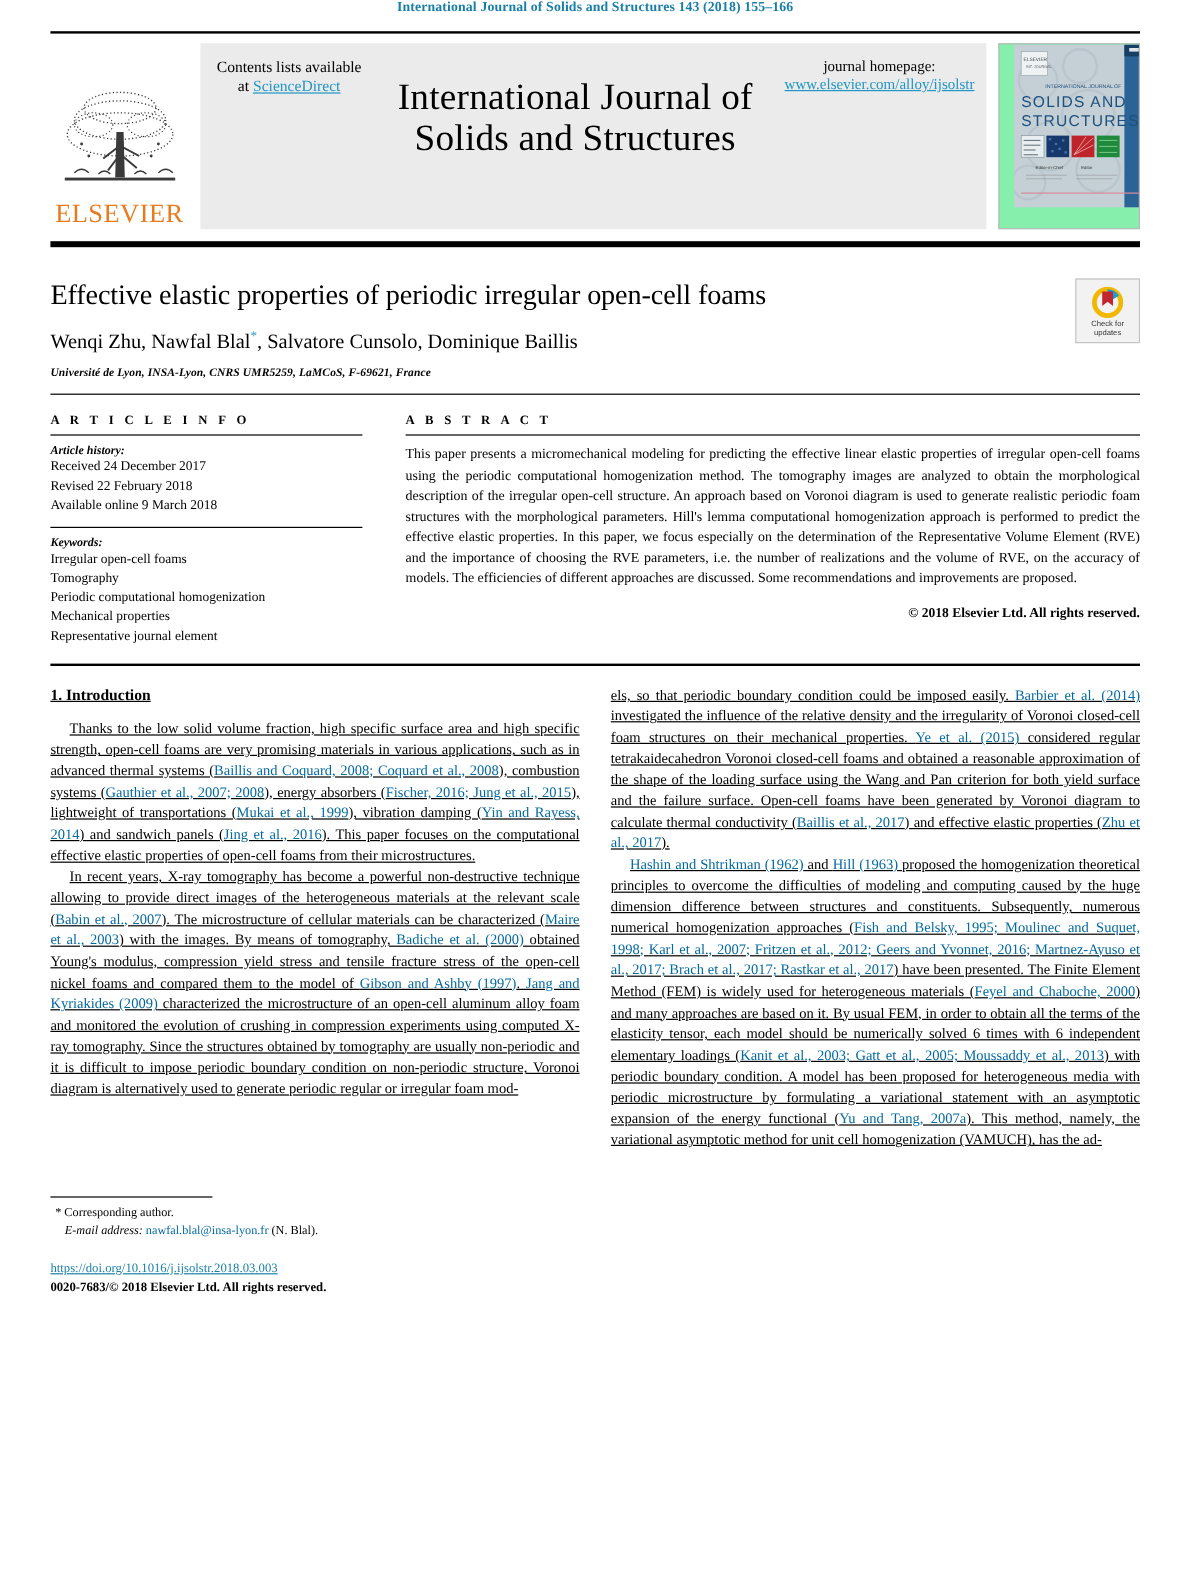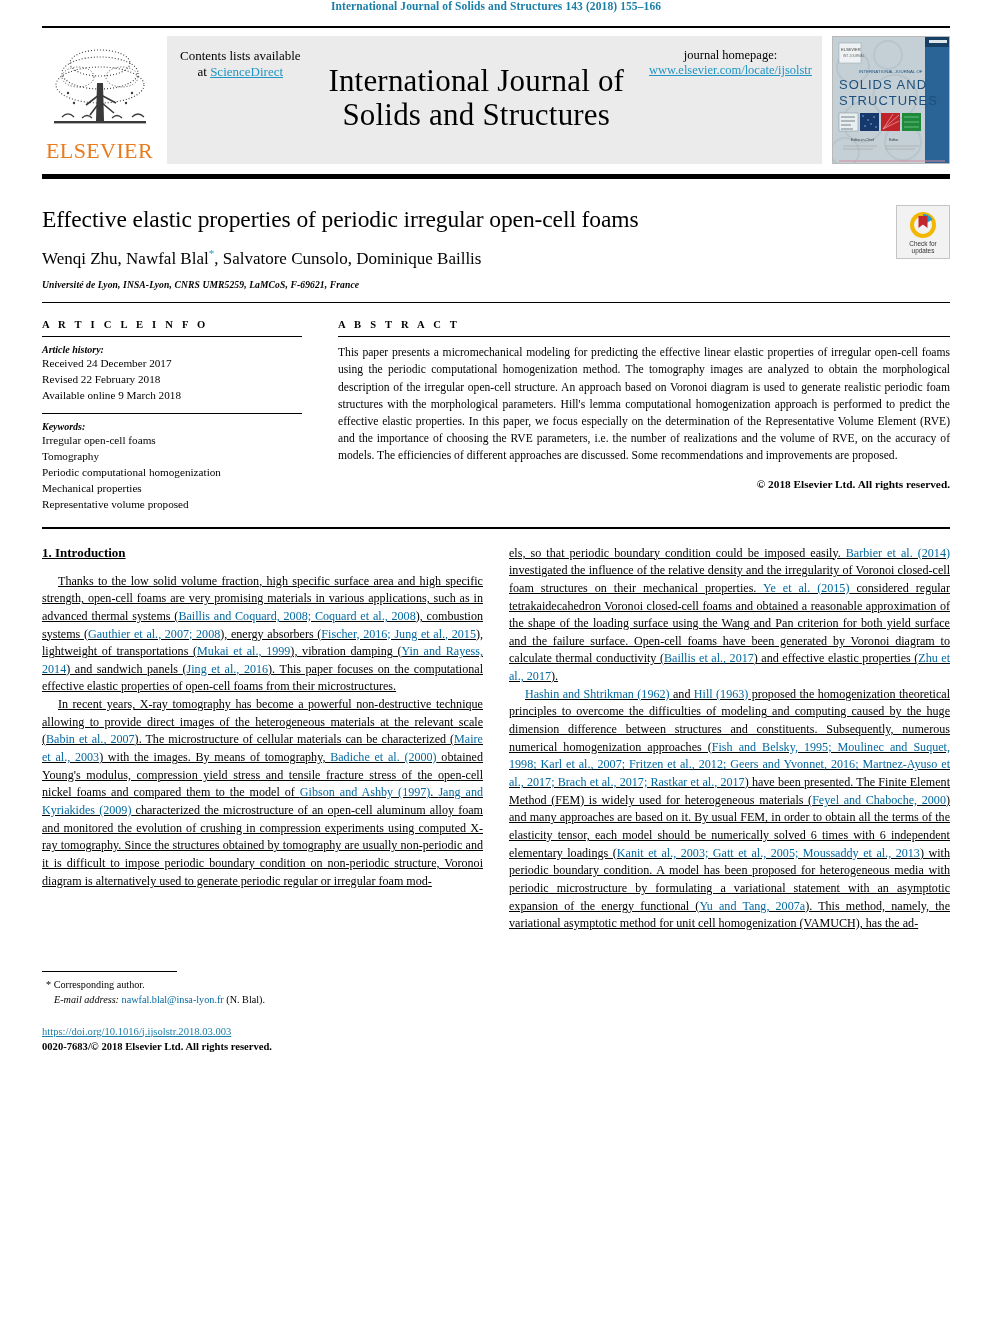--- a/index.html
+++ b/index.html
@@ -74,26 +74,27 @@
     letter-spacing: 0.2px;
     margin: 16px 0 18px 0;
     line-height: 1.1;
   }
   .homepage-line { font-size: 12.5px; }
   .homepage-url { color: #2196c4; }
 
   .cover-thumb {
     flex: 0 0 118px;
     width: 118px;
-    height: 128px;
+    height: 155px;
     border: 1px solid #b9b9b9;
     position: relative;
     overflow: hidden;
-    background: #a3a3a3;
+    background: #86efac;
     align-self: flex-start;
+    padding-left: 12px;
   }
   .masthead-rule {
     margin: 10px 42px 0 42px;
     border-top: 5px solid #000;
   }
 
   
   .title-block { margin: 26px 42px 0 42px; position: relative; }
   .art-title {
     font-size: 23.5px;
@@ -259,21 +260,21 @@
       </svg>
       <div class="elsevier-word">ELSEVIER</div>
     </div>
 
     <div class="masthead-center">
       <div class="contents-line">
         <span>Contents lists available at </span><a class="sciencedirect" href="#">ScienceDirect</a>
       </div>
       <div class="journal-name">International Journal of Solids and Structures</div>
       <div class="homepage-line">
-        <span>journal homepage: </span><a class="homepage-url" href="#">www.elsevier.com/locate/ijsolstr</a>
+        <span>journal homepage: </span><a class="homepage-url" href="#">www.elsevier.com/alloy/ijsolstr</a>
       </div>
     </div>
 
     <div class="cover-thumb">
       <svg viewBox="0 0 118 136" width="118" height="136">
         <rect width="118" height="136" fill="#c5d0d6"></rect>
         <g opacity="0.45" fill="none" stroke="#a9b8c0" stroke-width="2">
           <circle cx="20" cy="30" r="16"></circle>
             <circle cx="55" cy="18" r="14"></circle>
           <circle cx="30" cy="85" r="20"></circle>
@@ -356,21 +357,21 @@
       <div class="info-sub">Article history:</div>
       <div class="info-line">Received 24 December 2017</div>
       <div class="info-line">Revised 22 February 2018</div>
       <div class="info-line">Available online 9 March 2018</div>
       <div class="hr-thin2"></div>
       <div class="info-sub">Keywords:</div>
       <div class="info-line">Irregular open-cell foams</div>
       <div class="info-line">Tomography</div>
       <div class="info-line">Periodic computational homogenization</div>
       <div class="info-line">Mechanical properties</div>
-      <div class="info-line">Representative volume proposed</div>
+      <div class="info-line">Representative journal element</div>
     </div>
 
     <div class="abs-col">
       <div class="sec-head">A B S T R A C T</div>
       <div class="hr-thin"></div>
       <div class="abstract-body">This paper presents a micromechanical modeling for predicting the effective linear elastic properties of irregular open-cell foams using the periodic computational homogenization method. The tomography images are analyzed to obtain the morphological description of the irregular open-cell structure. An approach based on Voronoi diagram is used to generate realistic periodic foam structures with the morphological parameters. Hill's lemma computational homogenization approach is performed to predict the effective elastic properties. In this paper, we focus especially on the determination of the Representative Volume Element (RVE) and the importance of choosing the RVE parameters, i.e. the number of realizations and the volume of RVE, on the accuracy of models. The efficiencies of different approaches are discussed. Some recommendations and improvements are proposed.</div>
       <div class="copyright">© 2018 Elsevier Ltd. All rights reserved.</div>
     </div>
   </div>
   <div class="abs-rule"></div>

